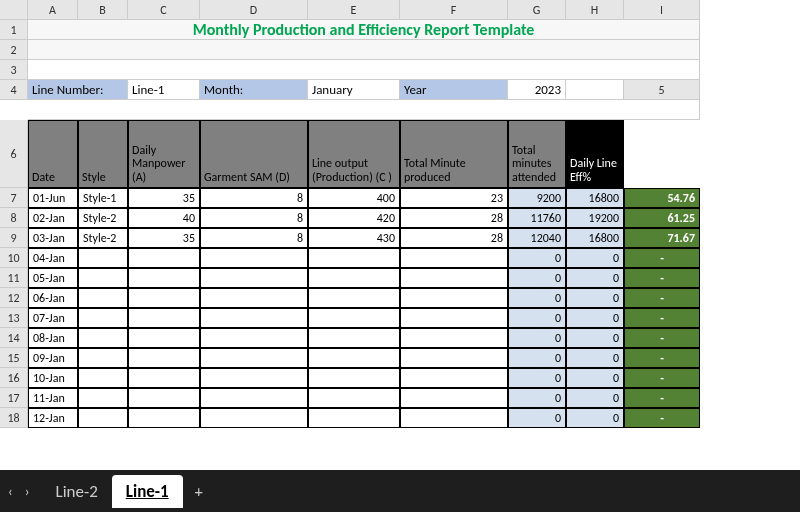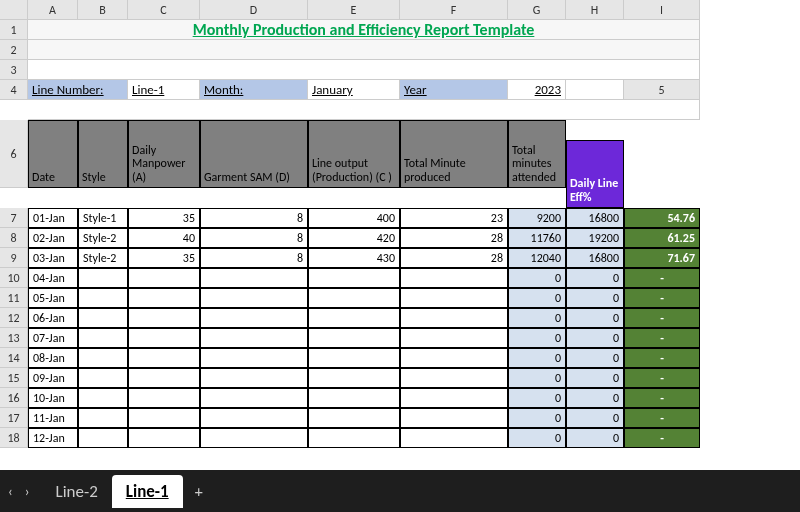--- a/index.html
+++ b/index.html
@@ -1,24 +1,24 @@
 <!DOCTYPE html>
 <html><head>
 <meta charset="utf-8">
 <style>
 * { box-sizing: border-box; margin: 0; padding: 0; }
 body { font-family: Calibri, Arial, sans-serif; font-size: 13px; background: #fff; overflow: hidden; width: 800px; height: 512px; position: relative; }
 .grid { display: grid; grid-template-columns: 28px 50px 50px 72px 108px 92px 108px 58px 58px 76px; }
 .hdr { background: #e6e6e6; border-right: 1px solid #ccc; border-bottom: 1px solid #ccc; text-align: center; font-size: 12px; color: #333; display: flex; align-items: center; justify-content: center; height: 20px; }
 .rh { background: #e6e6e6; border-right: 1px solid #ccc; border-bottom: 1px solid #ccc; text-align: center; font-size: 12px; color: #333; display: flex; align-items: center; justify-content: center; }
-.cell { border-right: 1px solid #ccc; border-bottom: 1px solid #ccc; padding: 2px 4px; height: 20px; display: flex; align-items: center; overflow: hidden; white-space: nowrap; text-decoration: underline; }
+.cell { border-right: 1px solid #ccc; border-bottom: 1px solid #ccc; padding: 2px 4px; height: 20px; display: flex; align-items: center; overflow: hidden; white-space: nowrap; }
 .title { color: #00a651; font-weight: bold; font-size: 16px; justify-content: center; grid-column: 2 / 11; background: #f7f7f7; }
 .lbl { background: #b4c7e7; color: #000; }
 .th { background: #808080; color: #000; border: 1px solid #000; padding: 2px 3px; display: flex; align-items: flex-end; font-size: 12px; height: 68px; white-space: normal; line-height: 1.15; }
-.th-green { background: #6d28d9; color: #fff; font-weight: bold; margin-top: 20px; }
+.th-green { background: #000000; color: #fff; font-weight: normal; }
 .dcell { border: 1px solid #000; padding: 2px 4px; height: 20px; display: flex; align-items: center; overflow: hidden; white-space: nowrap; font-size: 12px; }
 .num { justify-content: flex-end; }
 .calc { background: #d6e1ef; }
 .eff { background: #548235; color: #fff; font-weight: bold; justify-content: flex-end; }
 .eff-empty { background: #548235; color: #fff; font-weight: bold; justify-content: center; }
 .tabs { position: absolute; bottom: 0; left: 0; right: 0; height: 42px; background: #1e1e1e; display: flex; align-items: center; padding: 0 8px; color: #ccc; }
 .tabnav { display: flex; gap: 12px; margin-right: 12px; font-size: 14px; }
 .tab { padding: 6px 14px; font-size: 17px; color: #ccc; cursor: pointer; border-radius: 4px 4px 0 0; }
 .tab.active { background: #fff; color: #000; font-weight: bold; text-decoration: underline; }
 .newtab { padding: 6px 12px; color: #ccc; font-size: 16px; cursor: pointer; }
@@ -66,21 +66,21 @@
   <div class="th">Daily Manpower (A)</div>
   <div class="th">Garment SAM (D)</div>
   <div class="th">Line output (Production) (C )</div>
   <div class="th">Total Minute produced</div>
   <div class="th">Total minutes attended</div>
   <div class="th th-green">Daily Line Eff%</div>
 </div>
 
 <div class="grid" id="datarows">
     <div class="rh" style="height:20px;">7</div>
-    <div class="dcell">01-Jan</div>
+    <div class="dcell">01-Jun</div>
     <div class="dcell">Style-1</div>
     <div class="dcell num">35</div>
     <div class="dcell num">8</div>
     <div class="dcell num">400</div>
     <div class="dcell num">23</div>
     <div class="dcell num calc">9200</div>
     <div class="dcell num calc">16800</div>
     <div class="dcell eff">54.76</div>
     <div class="rh" style="height:20px;">8</div>
     <div class="dcell">02-Jan</div>

